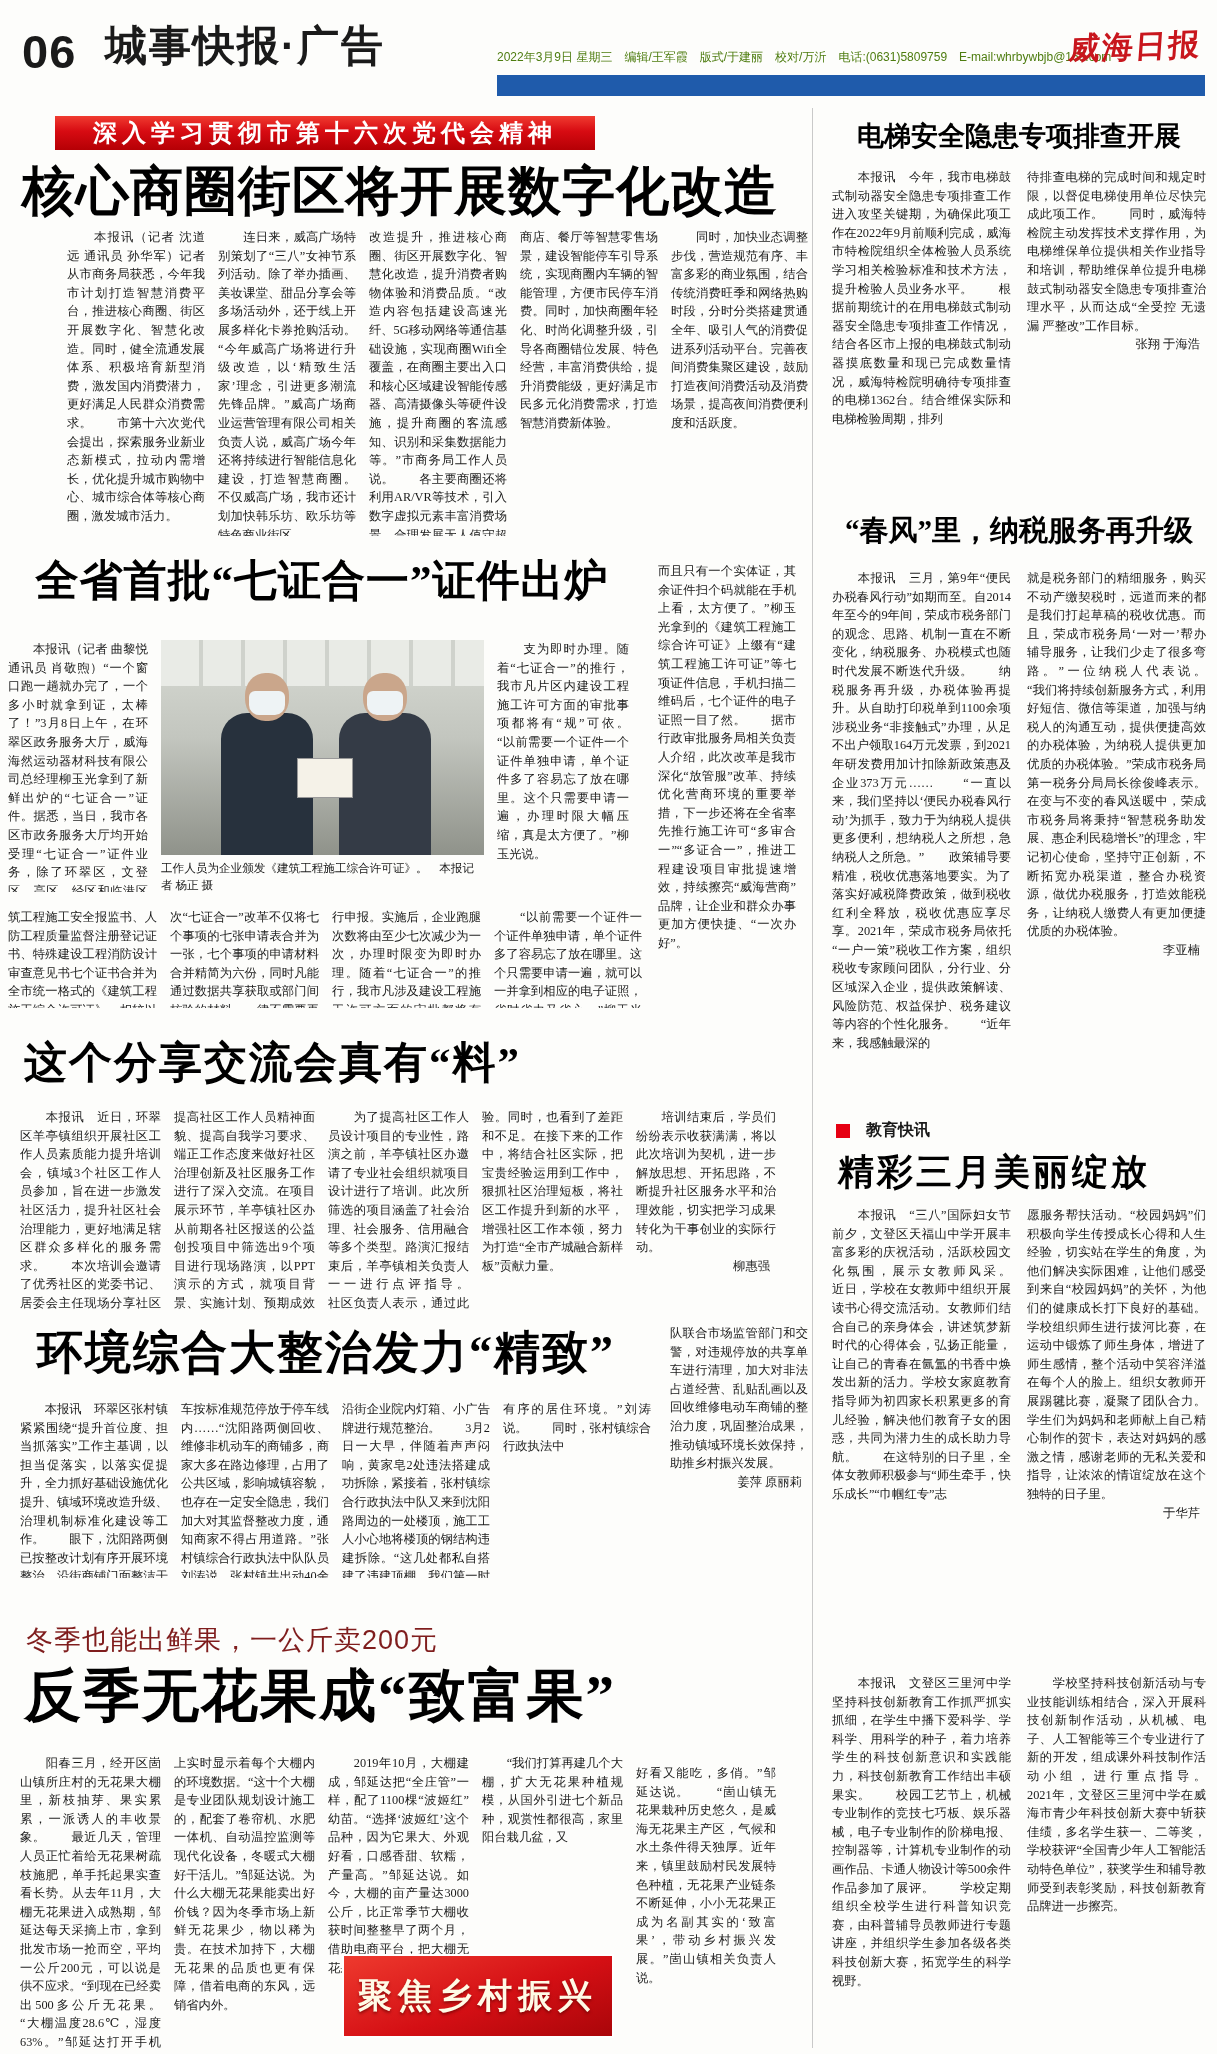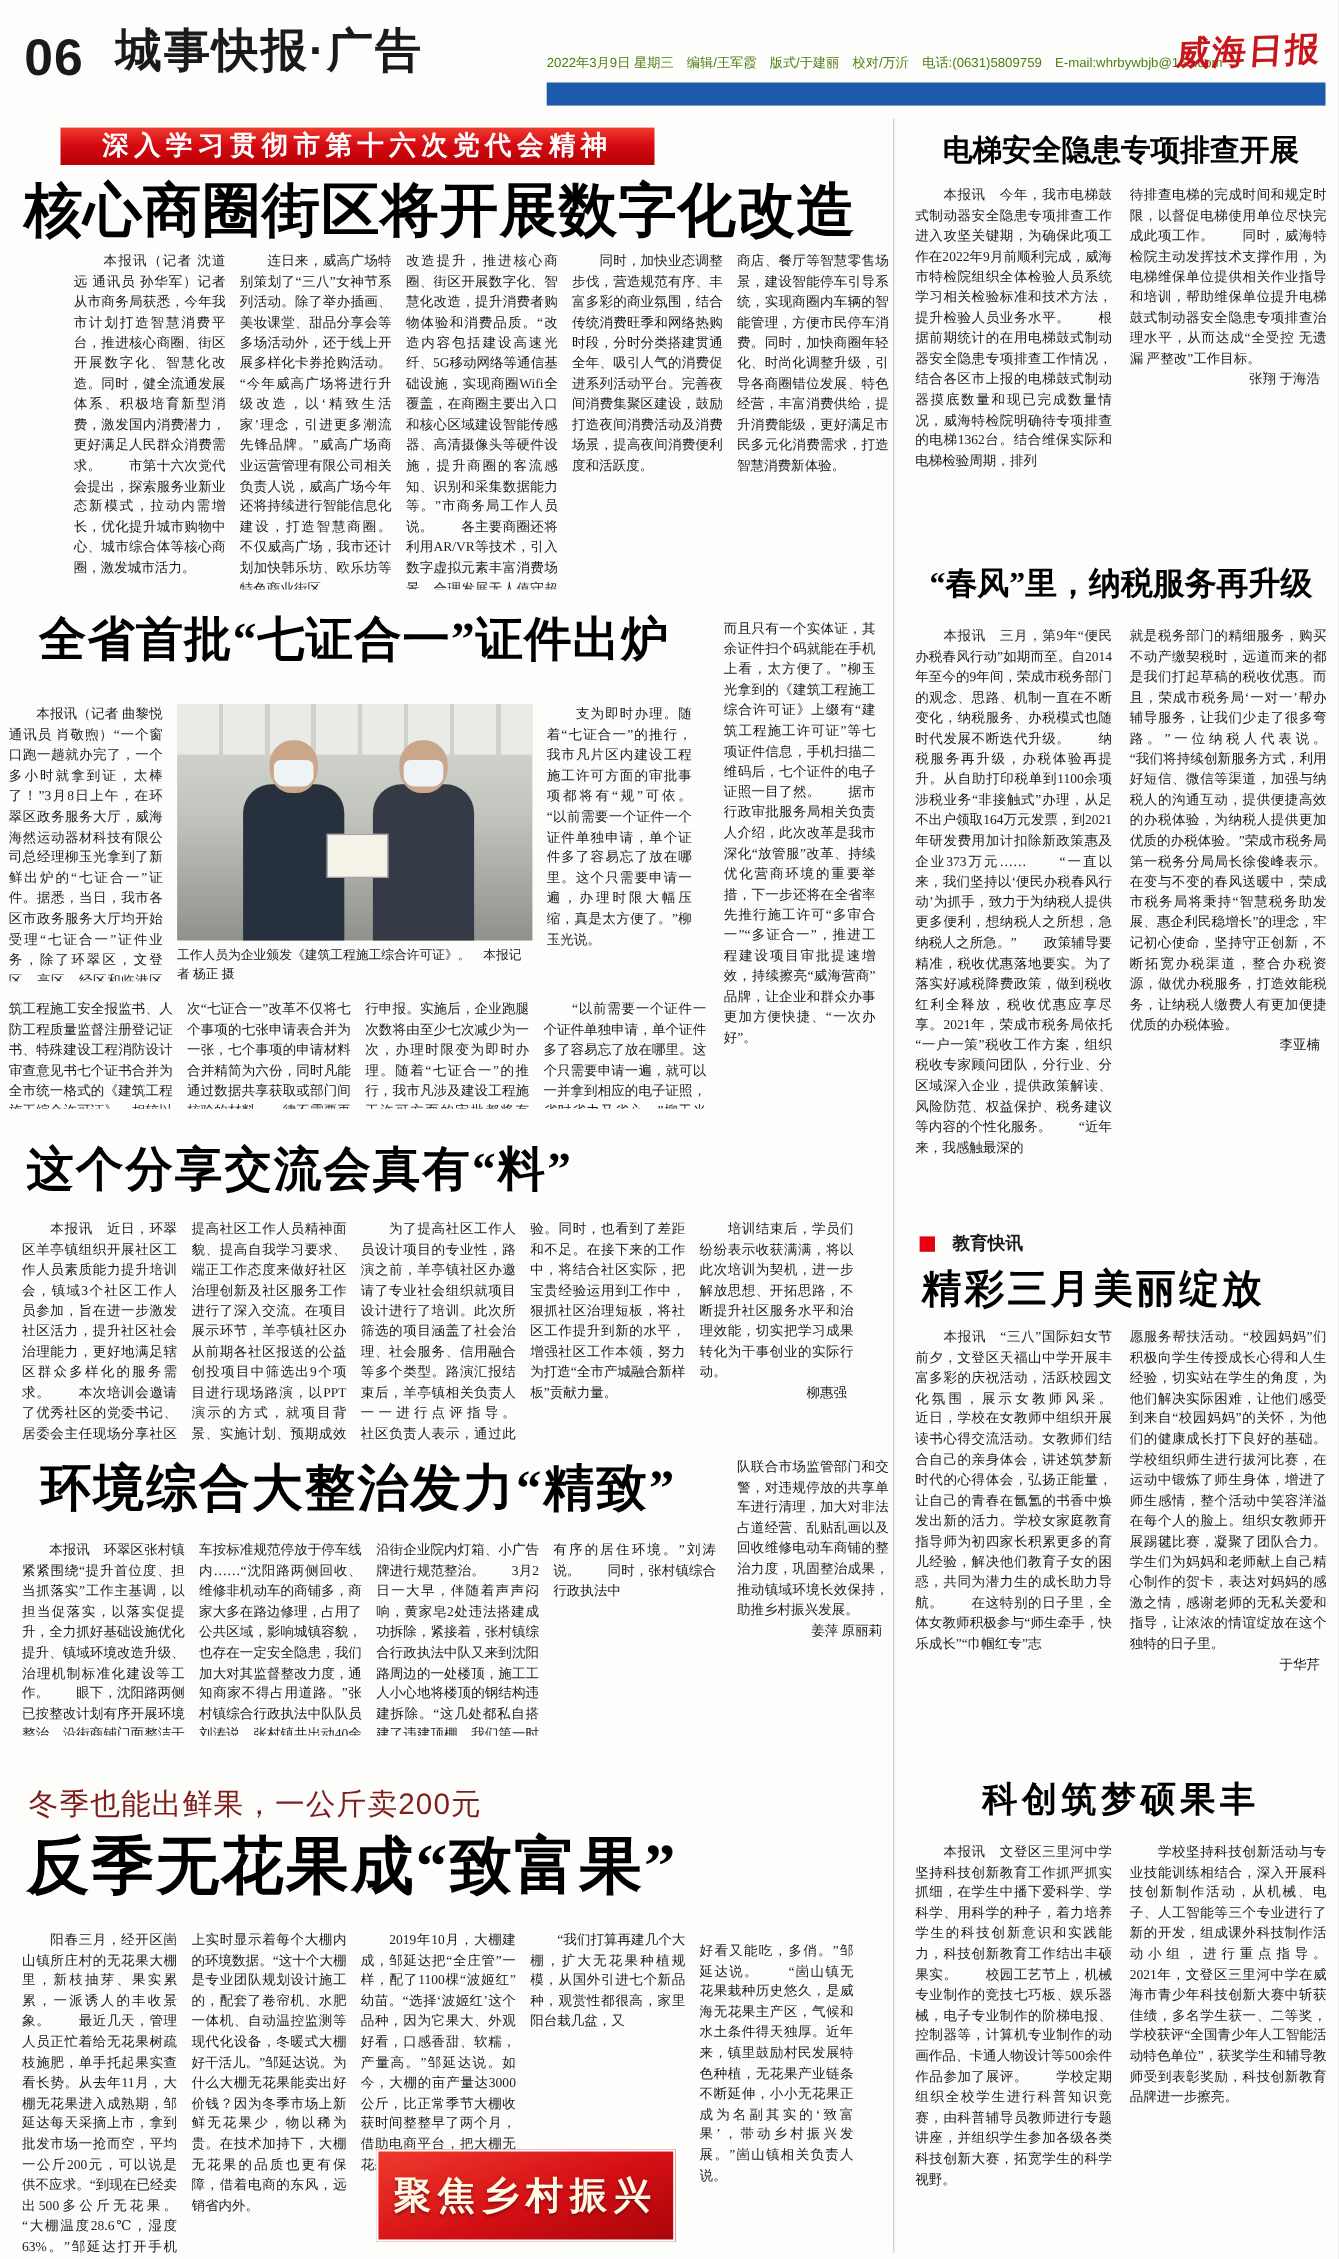--- a/index.html
+++ b/index.html
@@ -71,22 +71,22 @@
     <div class="masthead">威海日报</div>
   </div>
 
   <div class="art" style="left:20px;top:108px;width:788px;height:430px;">
     <div class="banner">深入学习贯彻市第十六次党代会精神</div>
     <div class="hl hl1">核心商圈街区将开展数字化改造</div>
     <div class="cols" style="top:120px;left:0;width:788px;height:308px;">
       <div class="col" style="width:141px;height:308px;margin-left:47px;">　　本报讯（记者 沈道远 通讯员 孙华军）记者从市商务局获悉，今年我市计划打造智慧消费平台，推进核心商圈、街区开展数字化、智慧化改造。同时，健全流通发展体系、积极培育新型消费，激发国内消费潜力，更好满足人民群众消费需求。　　市第十六次党代会提出，探索服务业新业态新模式，拉动内需增长，优化提升城市购物中心、城市综合体等核心商圈，激发城市活力。</div>
       <div class="col" style="width:141px;height:308px;">　　连日来，威高广场特别策划了“三八”女神节系列活动。除了举办插画、美妆课堂、甜品分享会等多场活动外，还于线上开展多样化卡券抢购活动。“今年威高广场将进行升级改造，以‘精致生活家’理念，引进更多潮流先锋品牌。”威高广场商业运营管理有限公司相关负责人说，威高广场今年还将持续进行智能信息化建设，打造智慧商圈。　　不仅威高广场，我市还计划加快韩乐坊、欧乐坊等特色商业街区</div>
       <div class="col" style="width:141px;height:308px;">改造提升，推进核心商圈、街区开展数字化、智慧化改造，提升消费者购物体验和消费品质。“改造内容包括建设高速光纤、5G移动网络等通信基础设施，实现商圈Wifi全覆盖，在商圈主要出入口和核心区域建设智能传感器、高清摄像头等硬件设施，提升商圈的客流感知、识别和采集数据能力等。”市商务局工作人员说。　　各主要商圈还将利用AR/VR等技术，引入数字虚拟元素丰富消费场景，合理发展无人值守超市、</div>
+      <div class="col" style="width:141px;height:308px;">商店、餐厅等智慧零售场景，建设智能停车引导系统，实现商圈内车辆的智能管理，方便市民停车消费。同时，加快商圈年轻化、时尚化调整升级，引导各商圈错位发展、特色经营，丰富消费供给，提升消费能级，更好满足市民多元化消费需求，打造智慧消费新体验。</div>
       <div class="col" style="width:140px;height:308px;">　　同时，加快业态调整步伐，营造规范有序、丰富多彩的商业氛围，结合传统消费旺季和网络热购时段，分时分类搭建贯通全年、吸引人气的消费促进系列活动平台。完善夜间消费集聚区建设，鼓励打造夜间消费活动及消费场景，提高夜间消费便利度和活跃度。</div>
-      <div class="col" style="width:141px;height:308px;">商店、餐厅等智慧零售场景，建设智能停车引导系统，实现商圈内车辆的智能管理，方便市民停车消费。同时，加快商圈年轻化、时尚化调整升级，引导各商圈错位发展、特色经营，丰富消费供给，提升消费能级，更好满足市民多元化消费需求，打造智慧消费新体验。</div>
     </div>
   </div>
 
   <div class="art" style="left:8px;top:540px;width:788px;height:480px;">
     <div class="hl hl2">全省首批“七证合一”证件出炉</div>
     <div class="col" style="position:absolute;right:0;top:22px;width:138px;height:448px;">而且只有一个实体证，其余证件扫个码就能在手机上看，太方便了。”柳玉光拿到的《建筑工程施工综合许可证》上缀有“建筑工程施工许可证”等七项证件信息，手机扫描二维码后，七个证件的电子证照一目了然。　　据市行政审批服务局相关负责人介绍，此次改革是我市深化“放管服”改革、持续优化营商环境的重要举措，下一步还将在全省率先推行施工许可“多审合一”“多证合一”，推进工程建设项目审批提速增效，持续擦亮“威海营商”品牌，让企业和群众办事更加方便快捷、“一次办好”。</div>
     <div class="cols" style="top:100px;left:0;width:636px;height:252px;">
       <div class="col" style="width:140px;height:252px;">　　本报讯（记者 曲黎悦 通讯员 肖敬煦）“一个窗口跑一趟就办完了，一个多小时就拿到证，太棒了！”3月8日上午，在环翠区政务服务大厅，威海海然运动器材科技有限公司总经理柳玉光拿到了新鲜出炉的“七证合一”证件。据悉，当日，我市各区市政务服务大厅均开始受理“七证合一”证件业务，除了环翠区，文登区、高区、经区和临港区也于同日发出多张“七证合一”证件，这标志着我市正式发出全省首批“七证合一”证件。　　所谓“七证合一”，即指将建筑工程施工许可证、防空地下室建设许可证（或防空地下室易地建设许</div>
       <div>
         <div class="photo">
@@ -189,20 +189,19 @@
     <div class="cols" style="top:88px;left:0;width:374px;height:396px;gap:16px;">
       <div class="col" style="width:179px;height:396px;">　　本报讯　“三八”国际妇女节前夕，文登区天福山中学开展丰富多彩的庆祝活动，活跃校园文化氛围，展示女教师风采。　　近日，学校在女教师中组织开展读书心得交流活动。女教师们结合自己的亲身体会，讲述筑梦新时代的心得体会，弘扬正能量，让自己的青春在氤氲的书香中焕发出新的活力。学校女家庭教育指导师为初四家长积累更多的育儿经验，解决他们教育子女的困惑，共同为潜力生的成长助力导航。　　在这特别的日子里，全体女教师积极参与“师生牵手，快乐成长”“巾帼红专”志</div>
       <div class="col" style="width:179px;height:396px;">
         <p>愿服务帮扶活动。“校园妈妈”们积极向学生传授成长心得和人生经验，切实站在学生的角度，为他们解决实际困难，让他们感受到来自“校园妈妈”的关怀，为他们的健康成长打下良好的基础。　　学校组织师生进行拔河比赛，在运动中锻炼了师生身体，增进了师生感情，整个活动中笑容洋溢在每个人的脸上。组织女教师开展踢毽比赛，凝聚了团队合力。学生们为妈妈和老师献上自己精心制作的贺卡，表达对妈妈的感激之情，感谢老师的无私关爱和指导，让浓浓的情谊绽放在这个独特的日子里。</p>
         <p class="byline">于华芹</p>
       </div>
     </div>
   </div>
 
   <div class="art" style="left:832px;top:1608px;width:374px;height:446px;">
-    <div class="rail-hl" style="top:6px;font-size:32px;letter-spacing:4px;">科创筑梦硕果丰</div>
     <div class="cols" style="top:66px;left:0;width:374px;height:380px;gap:16px;">
       <div class="col" style="width:179px;height:380px;">　　本报讯　文登区三里河中学坚持科技创新教育工作抓严抓实抓细，在学生中播下爱科学、学科学、用科学的种子，着力培养学生的科技创新意识和实践能力，科技创新教育工作结出丰硕果实。　　校园工艺节上，机械专业制作的竞技七巧板、娱乐器械，电子专业制作的阶梯电报、控制器等，计算机专业制作的动画作品、卡通人物设计等500余件作品参加了展评。　　学校定期组织全校学生进行科普知识竞赛，由科普辅导员教师进行专题讲座，并组织学生参加各级各类科技创新大赛，拓宽学生的科学视野。</div>
       <div class="col" style="width:179px;height:380px;">　　学校坚持科技创新活动与专业技能训练相结合，深入开展科技创新制作活动，从机械、电子、人工智能等三个专业进行了新的开发，组成课外科技制作活动小组，进行重点指导。　　2021年，文登区三里河中学在威海市青少年科技创新大赛中斩获佳绩，多名学生获一、二等奖，学校获评“全国青少年人工智能活动特色单位”，获奖学生和辅导教师受到表彰奖励，科技创新教育品牌进一步擦亮。</div>
     </div>
   </div>
 
 </div>
 
 </body></html>

